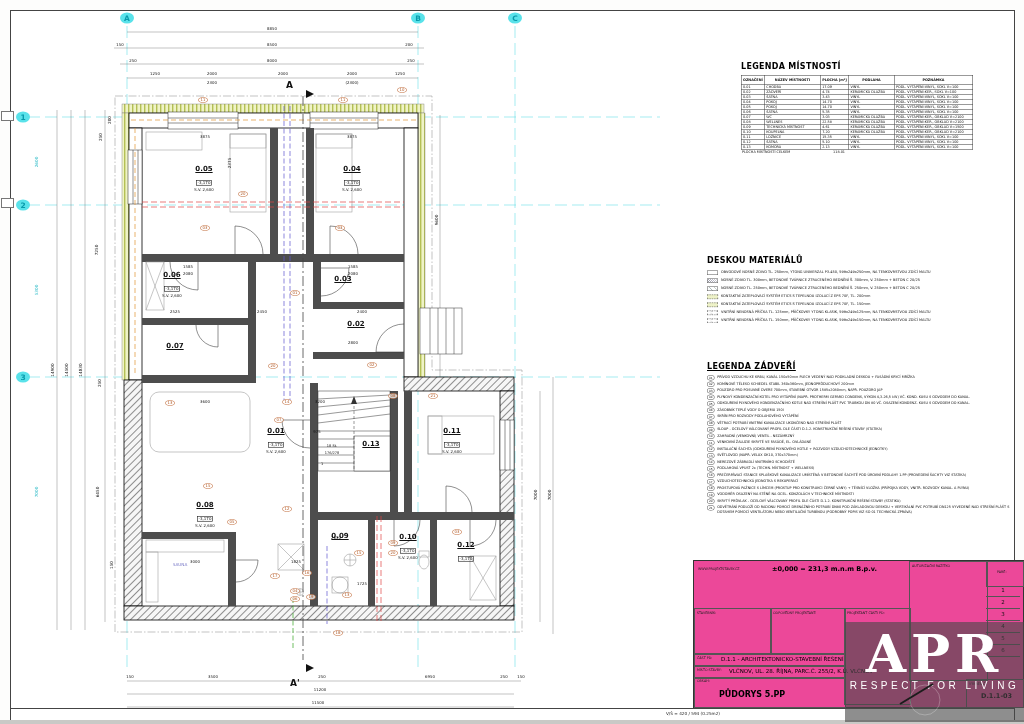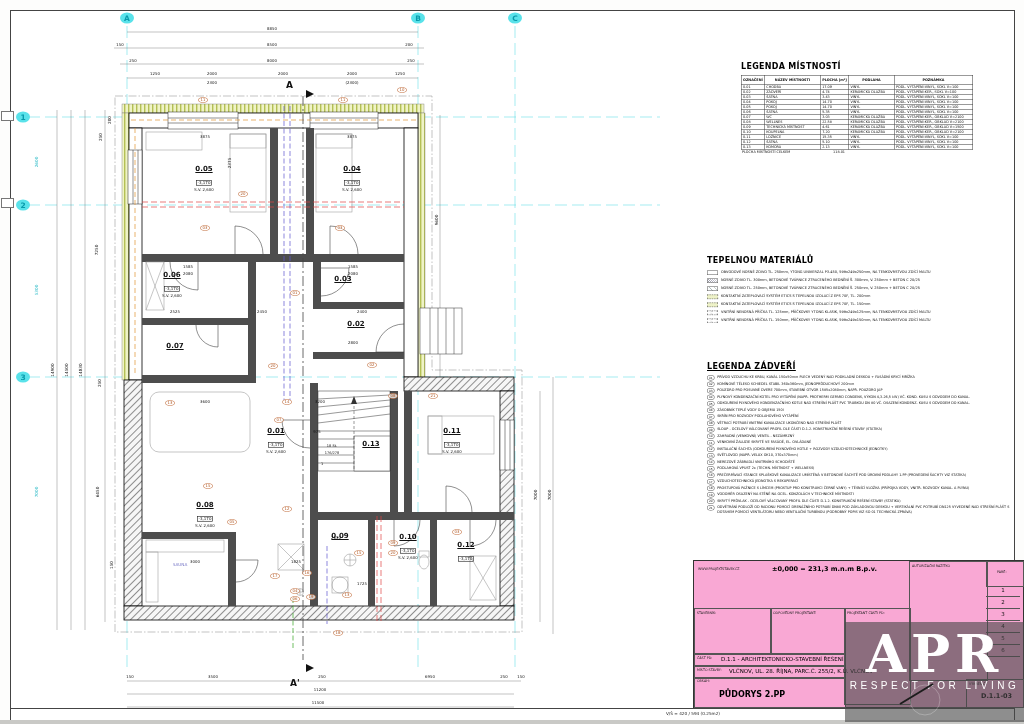--- a/index.html
+++ b/index.html
@@ -47,21 +47,21 @@
   .sw{width:20px;height:7px;border:0.8px solid #555;flex:none;margin-top:1px;background:#fff;}
   .sw-diag{background:repeating-linear-gradient(45deg,#fff,#fff 2.2px,#8d8da0 2.9px);}
   .sw-cross{background:repeating-linear-gradient(45deg,#fff,#fff 1.8px,#9aa 2.4px),
             repeating-linear-gradient(-45deg,rgba(255,255,255,0),rgba(255,255,255,0) 1.8px,#9aa 2.4px);}
   .sw-ins{background:radial-gradient(#8fa33d 0.8px,transparent 0.9px),#eef2c8;background-size:3.5px 3.5px;border-style:dashed;}
   .sw-part{background:repeating-linear-gradient(45deg,#fff,#fff 3px,#999 3.6px);border-style:dashed;}
   .ritem{display:flex;gap:5px;margin-bottom:2px;font-size:6.8px;line-height:1.35;width:620px;}
   .onum{border:0.8px solid #555;border-radius:50%;padding:0 3px;font-size:5.8px;line-height:8.5px;height:9px;
         flex:none;margin-top:0;}
   
-  .tblock{position:absolute;left:693px;top:560px;width:329px;height:146px;border:1px solid #333;background:#f9a8d4;}
+  .tblock{position:absolute;left:693px;top:560px;width:329px;height:146px;border:1px solid #333;background:#ec4899;}
   .cell{position:absolute;border:0.5px solid #555;}
   .tlab{position:absolute;font-size:6px;color:#222;transform:scale(.55);transform-origin:0 0;white-space:nowrap;}
   .tval{position:absolute;font-size:7px;color:#000;white-space:nowrap;}
   .nazev{position:absolute;left:2px;top:17px;width:146px;height:29px;border:1.4px solid #111;}
   .nazev .nv{position:absolute;left:0;top:10px;width:100%;text-align:center;font-weight:bold;font-size:8px;}
   .pare-num{position:absolute;width:34px;text-align:center;font-size:5.5px;border-bottom:0.5px solid #555;height:11px;line-height:11px;}
   .wm{position:absolute;left:845px;top:622px;width:179px;height:100px;background:rgba(72,72,72,.62);z-index:6;
       color:#fff;text-align:center;overflow:hidden;}
   .wm .apr{font-family:"DejaVu Serif","Liberation Serif",serif;font-weight:bold;font-size:52px;line-height:56px;
            letter-spacing:5px;margin-top:4px;}
@@ -520,21 +520,21 @@
       </tbody>
     </table>
     <div class="rfoot">
       <span class="fl">PLOCHA MÍSTNOSTÍ CELKEM</span>
       <span class="fv">118.01</span>
     </div>
   </div>
 </div>
 
 <div class="abs" style="left:707px;top:256px;width:315px;">
-  <div class="ltitle">TEPELNOU MATERIÁLŮ</div>
+  <div class="ltitle">DESKOU MATERIÁLŮ</div>
   <div class="half" style="margin-top:5px;">
 
       <div class="mitem">
         <span class="sw sw-white"></span>
         <span>OBVODOVÉ NOSNÉ ZDIVO TL. 250mm, YTONG UNIVERZAL P3-450, 599x249x250mm, NA TENKOVRSTVOU ZDÍCÍ MALTU</span>
       </div>
 
       <div class="mitem">
         <span class="sw sw-diag"></span>
         <span>NOSNÉ ZDIVO TL. 300mm, BETONOVÉ TVÁRNICE ZTRACENÉHO BEDNĚNÍ Š. 300mm, V. 250mm + BETON C 20/25</span>
@@ -698,21 +698,21 @@
   <div class="cell" style="left:0;top:92px;width:150px;height:12px;">
     <span class="tlab" style="left:2px;top:2px;">ČÁST PD:</span>
     <span class="tval" style="left:26px;top:2px;font-size:5.5px;">D.1.1 - ARCHITEKTONICKO-STAVEBNÍ ŘEŠENÍ</span>
   </div>
   <div class="cell" style="left:0;top:104px;width:150px;height:12px;">
     <span class="tlab" style="left:2px;top:2px;">MÍSTO STAVBY:</span>
     <span class="tval" style="left:34px;top:2px;font-size:5.5px;">VLČNOV, UL. 28. ŘÍJNA, PARC.Č. 255/2, K.Ú. VLČNOV</span>
   </div>
   <div class="cell" style="left:0;top:116px;width:150px;height:29px;">
     <span class="tlab" style="left:2px;top:1px;">OBSAH:</span>
-    <span class="tval" style="left:24px;top:12px;font-weight:bold;font-size:8px;">PŮDORYS 2.PP</span>
+    <span class="tval" style="left:24px;top:12px;font-weight:bold;font-size:8px;">PŮDORYS 5.PP</span>
   </div>
 
   <div class="cell" style="left:215px;top:0;width:77px;height:118px;">
     <span class="tlab" style="left:2px;top:2px;">AUTORIZAČNÍ RAZÍTKO</span>
   </div>
   <div class="cell" style="left:292px;top:0;width:36px;height:24px;">
     <span class="tlab" style="left:10px;top:8px;">PARÉ:</span>
   </div>
   <div class="abs" style="left:292px;top:24px;width:36px;">
 

